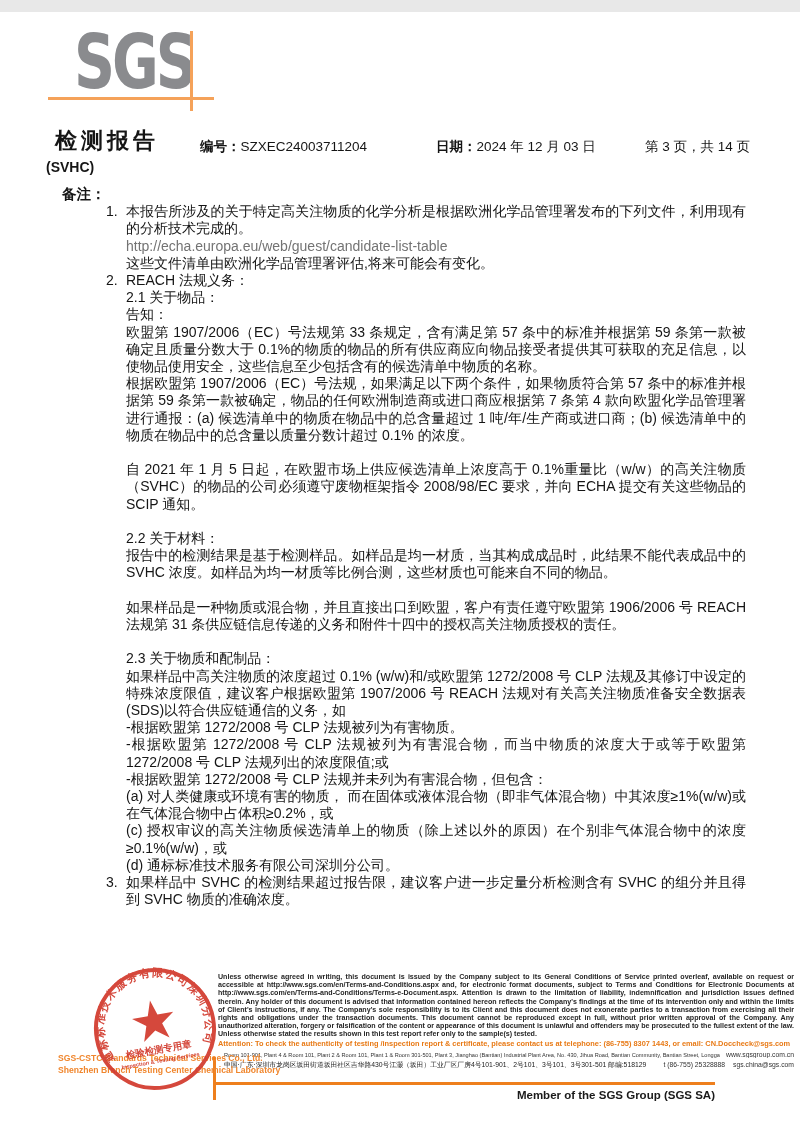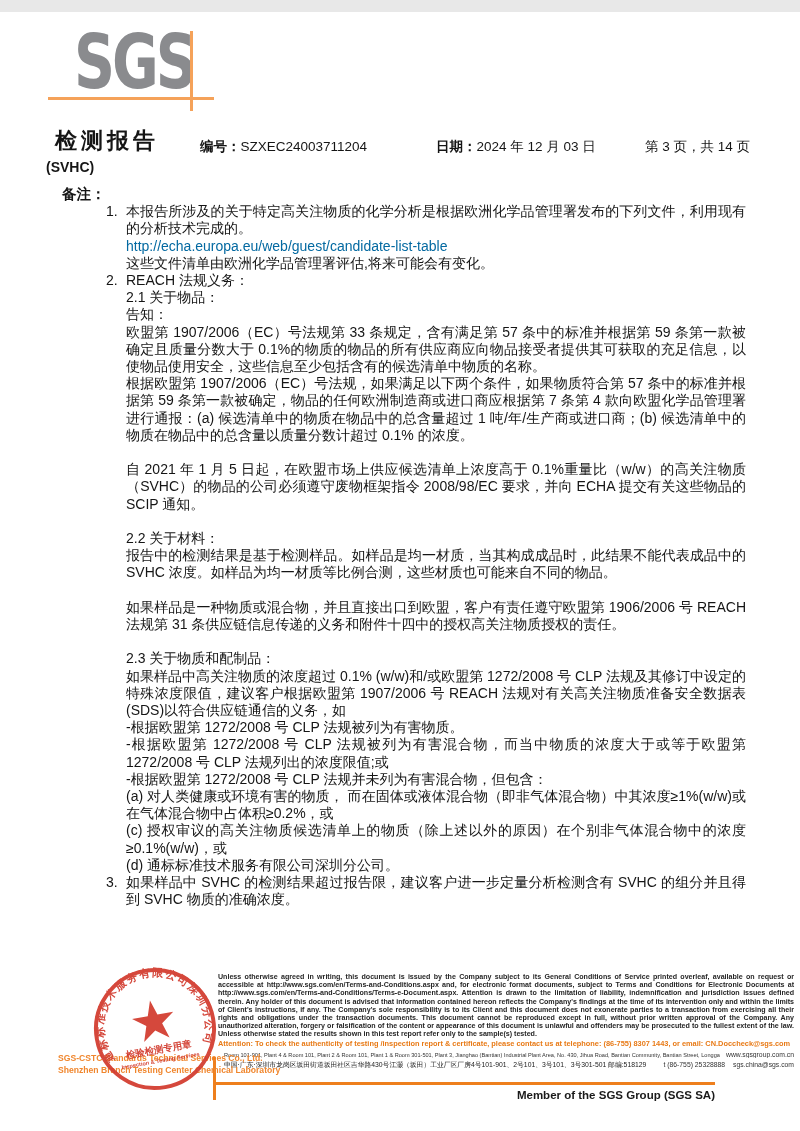--- a/index.html
+++ b/index.html
@@ -29,21 +29,21 @@
   .meta-page { left:645px; }
   
   .notes {
     position:absolute; left:62px; top:174px; width:684px;
     font-size:14px; line-height:17.2px; text-align:justify;
   }
   .notes-label { font-weight:bold; font-size:14.5px; }
   .item { position:relative; padding-left:64px; }
   .item > .num { position:absolute; left:44px; top:0; }
   .sp { margin-top:17.2px; }
-  .link { color:#0369a1; text-decoration:none; }
+  .link { color:#737373; text-decoration:none; }
   
   .company {
     position:absolute; left:58px; top:1040px;
     color:#f0862d; font-size:8.6px; font-weight:bold; line-height:12px;
     white-space:nowrap; z-index:1;
   }
   .stamp {
     position:absolute; left:92px; top:954px; width:126px; height:126px;
     transform:rotate(-10deg); opacity:0.93; z-index:2;
   }

